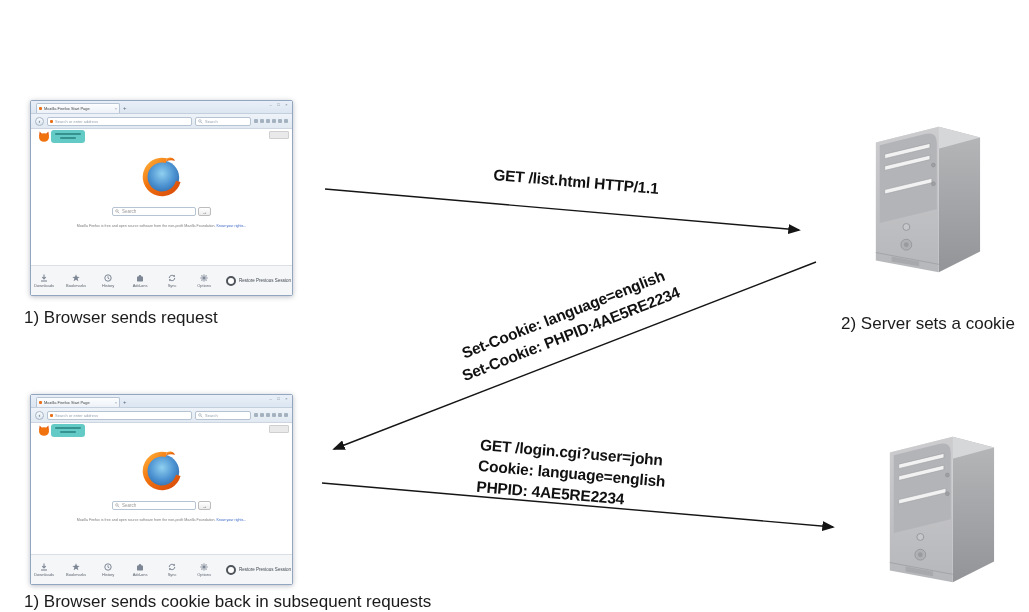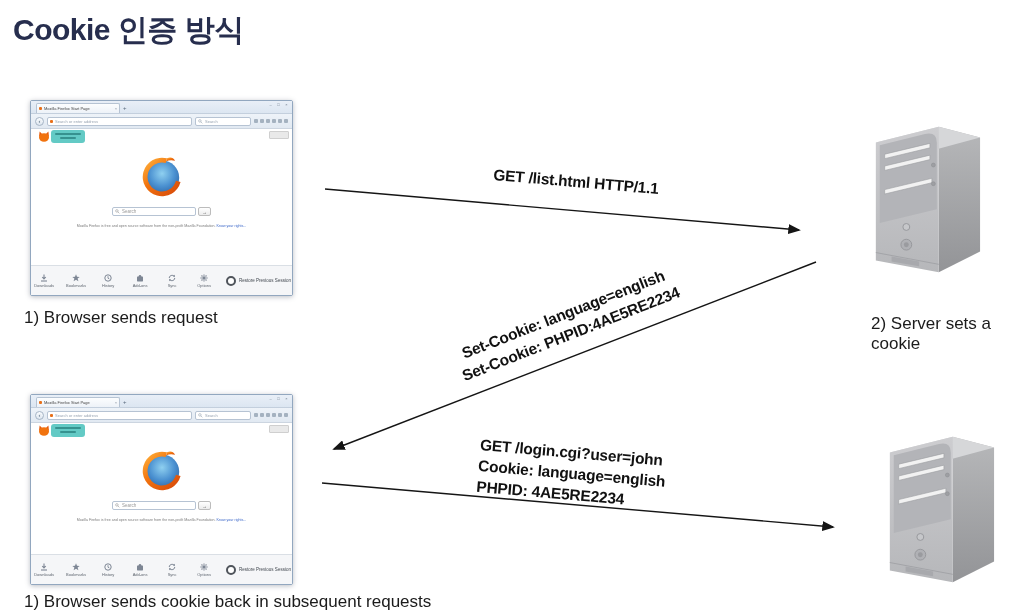--- a/index.html
+++ b/index.html
@@ -2,21 +2,21 @@
 <html><head>
 <meta charset="utf-8">
 <style>
   html,body{margin:0;padding:0;background:#fff;}
   .stage{position:relative;width:1029px;height:612px;background:#fff;overflow:hidden;
          font-family:"Liberation Sans","DejaVu Sans",sans-serif;}
   .title{position:absolute;left:13px;top:10px;font-size:30px;font-weight:bold;color:#272e4e;letter-spacing:-0.5px;}
   .overlay{position:absolute;left:0;top:0;pointer-events:none;}
   .caption{position:absolute;font-size:17px;color:#1b1b1b;}
   #cap1{left:24px;top:308px;}
-  #cap2{left:841px;top:314px;margin-left:30px;}
+  #cap2{left:841px;top:314px;}
   #cap3{left:24px;top:592px;}
   .msg{position:absolute;font-weight:bold;color:#111;font-size:15.5px;letter-spacing:-0.2px;}
   #msg1{left:428px;top:173px;width:296px;text-align:center;transform:rotate(4.9deg);}
   #msg2{left:402px;top:303px;width:330px;text-align:center;line-height:21px;transform:rotate(-21.4deg);}
   #msg3{left:481px;top:434px;width:270px;line-height:21px;transform:rotate(4.9deg);transform-origin:0 0;}
   .slot{position:absolute;}
   #slot-browser-1{left:30px;top:100px;width:263px;height:196px;}
   #slot-browser-2{left:30px;top:394px;width:263px;height:191px;}
   #slot-server-1{left:866px;top:107px;width:118px;height:178px;}
   #slot-server-2{left:880px;top:417px;width:118px;height:178px;}
@@ -65,21 +65,20 @@
   .tb-item .lbl{font-size:4px;color:#5f6670;white-space:nowrap;}
   .tb-restore{display:flex;align-items:center;gap:3px;margin-left:2px;}
   .tb-ring{width:10px;height:10px;border-radius:50%;border:2px solid #4f545b;box-sizing:border-box;background:#fff;}
   .tb-restore .lbl{font-size:4.5px;color:#3f454d;white-space:nowrap;}
 </style>
 </head>
 <body>
 
 <div class="stage">
 
-  <div class="title">Cookie 인증 방식</div>
 
   <svg class="overlay" width="1029" height="612" viewBox="0 0 1029 612">
     <defs>
       <marker id="ah" viewBox="0 0 10 8" markerWidth="9" markerHeight="7.2" refX="8.5" refY="4" orient="auto">
         <path d="M0,0 L10,4 L0,8 Z" fill="#151515"></path>
       </marker>
     </defs>
     <line x1="325" y1="189" x2="799" y2="230" stroke="#151515" stroke-width="1.4" marker-end="url(#ah)"></line>
     <line x1="816" y1="262" x2="334" y2="449" stroke="#151515" stroke-width="1.4" marker-end="url(#ah)"></line>
     <line x1="322" y1="483" x2="833" y2="527" stroke="#151515" stroke-width="1.4" marker-end="url(#ah)"></line>

